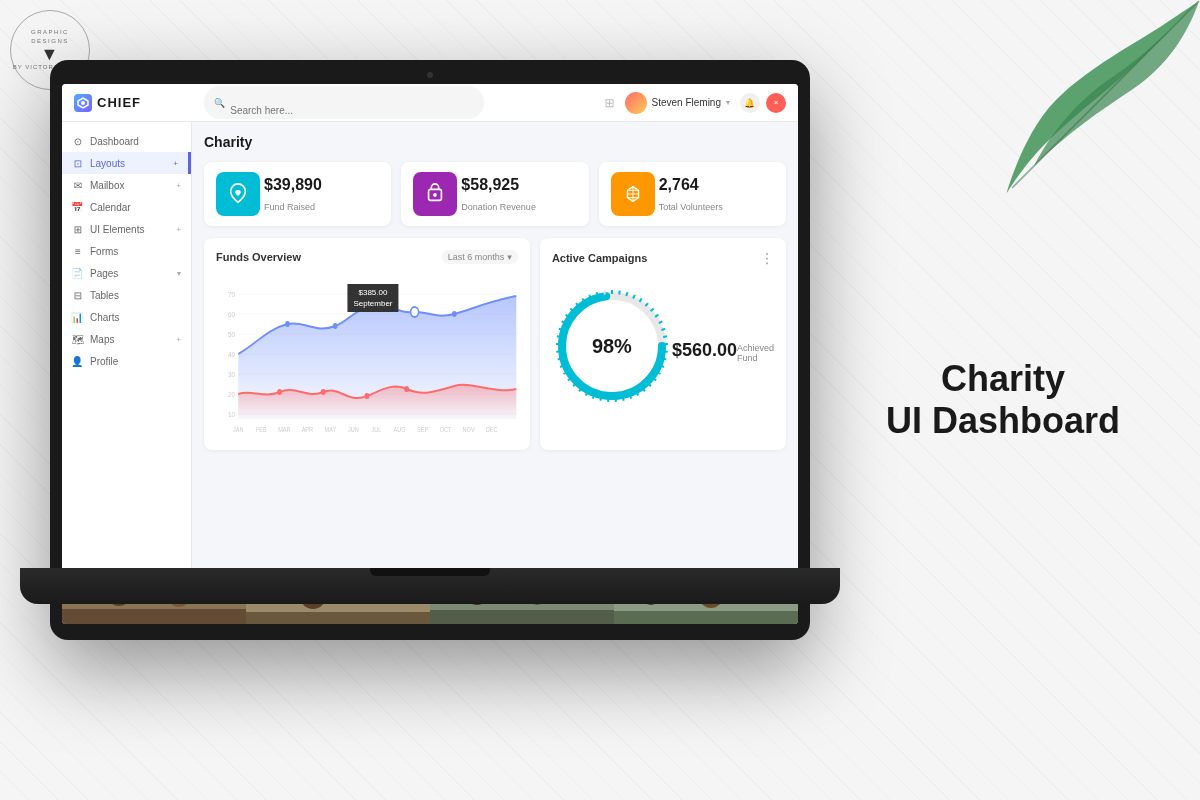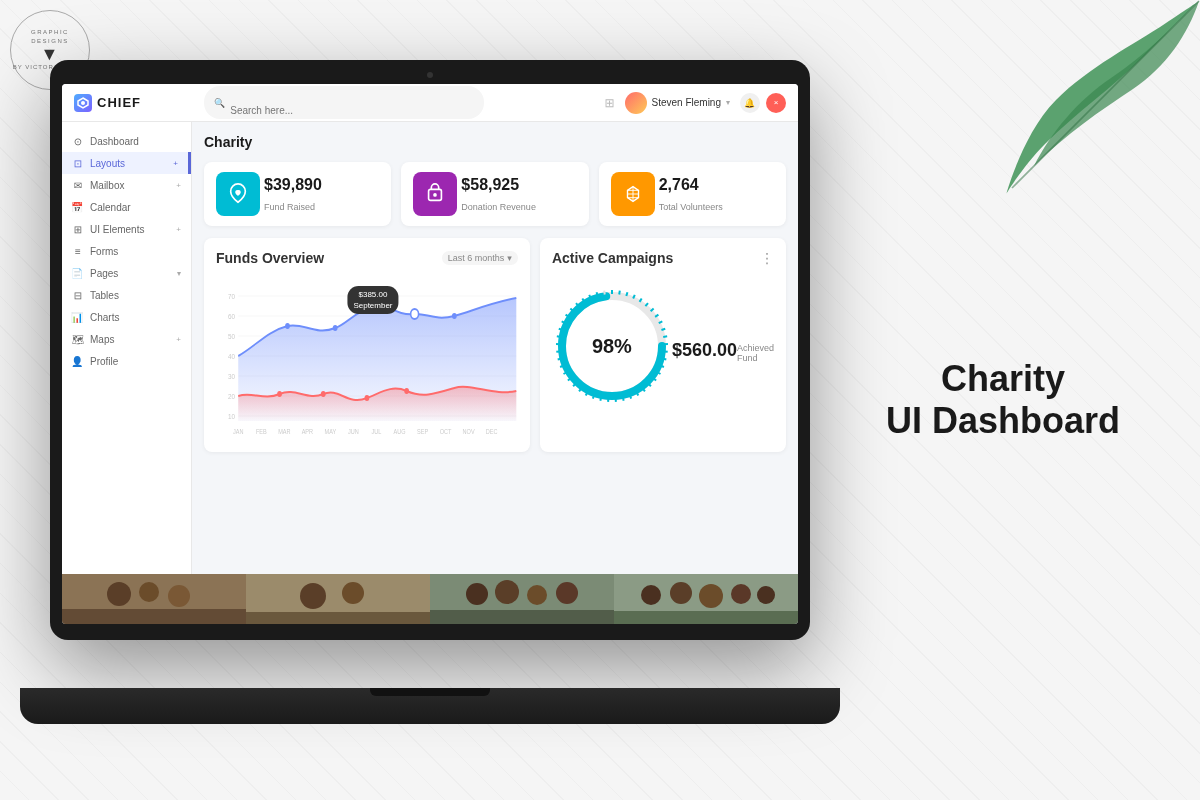--- a/index.html
+++ b/index.html
@@ -92,21 +92,21 @@
       font-weight: 800;
       color: #1a1a1a;
     }
 
     
     .laptop-wrapper {
       position: absolute;
       left: 50px;
       top: 60px;
       width: 760px;
-      height: 664px;
+      height: 544px;
       z-index: 20;
     }
 
     
     .laptop-body {
       position: absolute;
       top: 0;
       left: 0;
       right: 0;
       width: 760px;
@@ -366,21 +366,21 @@
     .chart-card.funds { flex: 1.4; }
     .chart-card.campaigns { flex: 1; }
 
     .chart-header {
       display: flex;
       align-items: center;
       justify-content: space-between;
       margin-bottom: 10px;
     }
     .chart-title {
-      font-size: 14px;
+      font-size: 11px;
       font-weight: 600;
       color: #333;
     }
     .chart-filter {
       font-size: 9px;
       color: #888;
       background: #f5f5f5;
       padding: 2px 6px;
       border-radius: 10px;
       display: flex;
@@ -439,21 +439,21 @@
       flex: 1;
       overflow: hidden;
     }
 
     
     .tooltip-box {
       background: #333;
       color: #fff;
       font-size: 8px;
       padding: 3px 6px;
-      border-radius: 11px;
+      border-radius: 0;
       text-align: center;
       line-height: 1.4;
     }
   </style>
 </head>
 <body>
 
 <div class="bg-pattern"></div>
 
 <div class="watermark">

